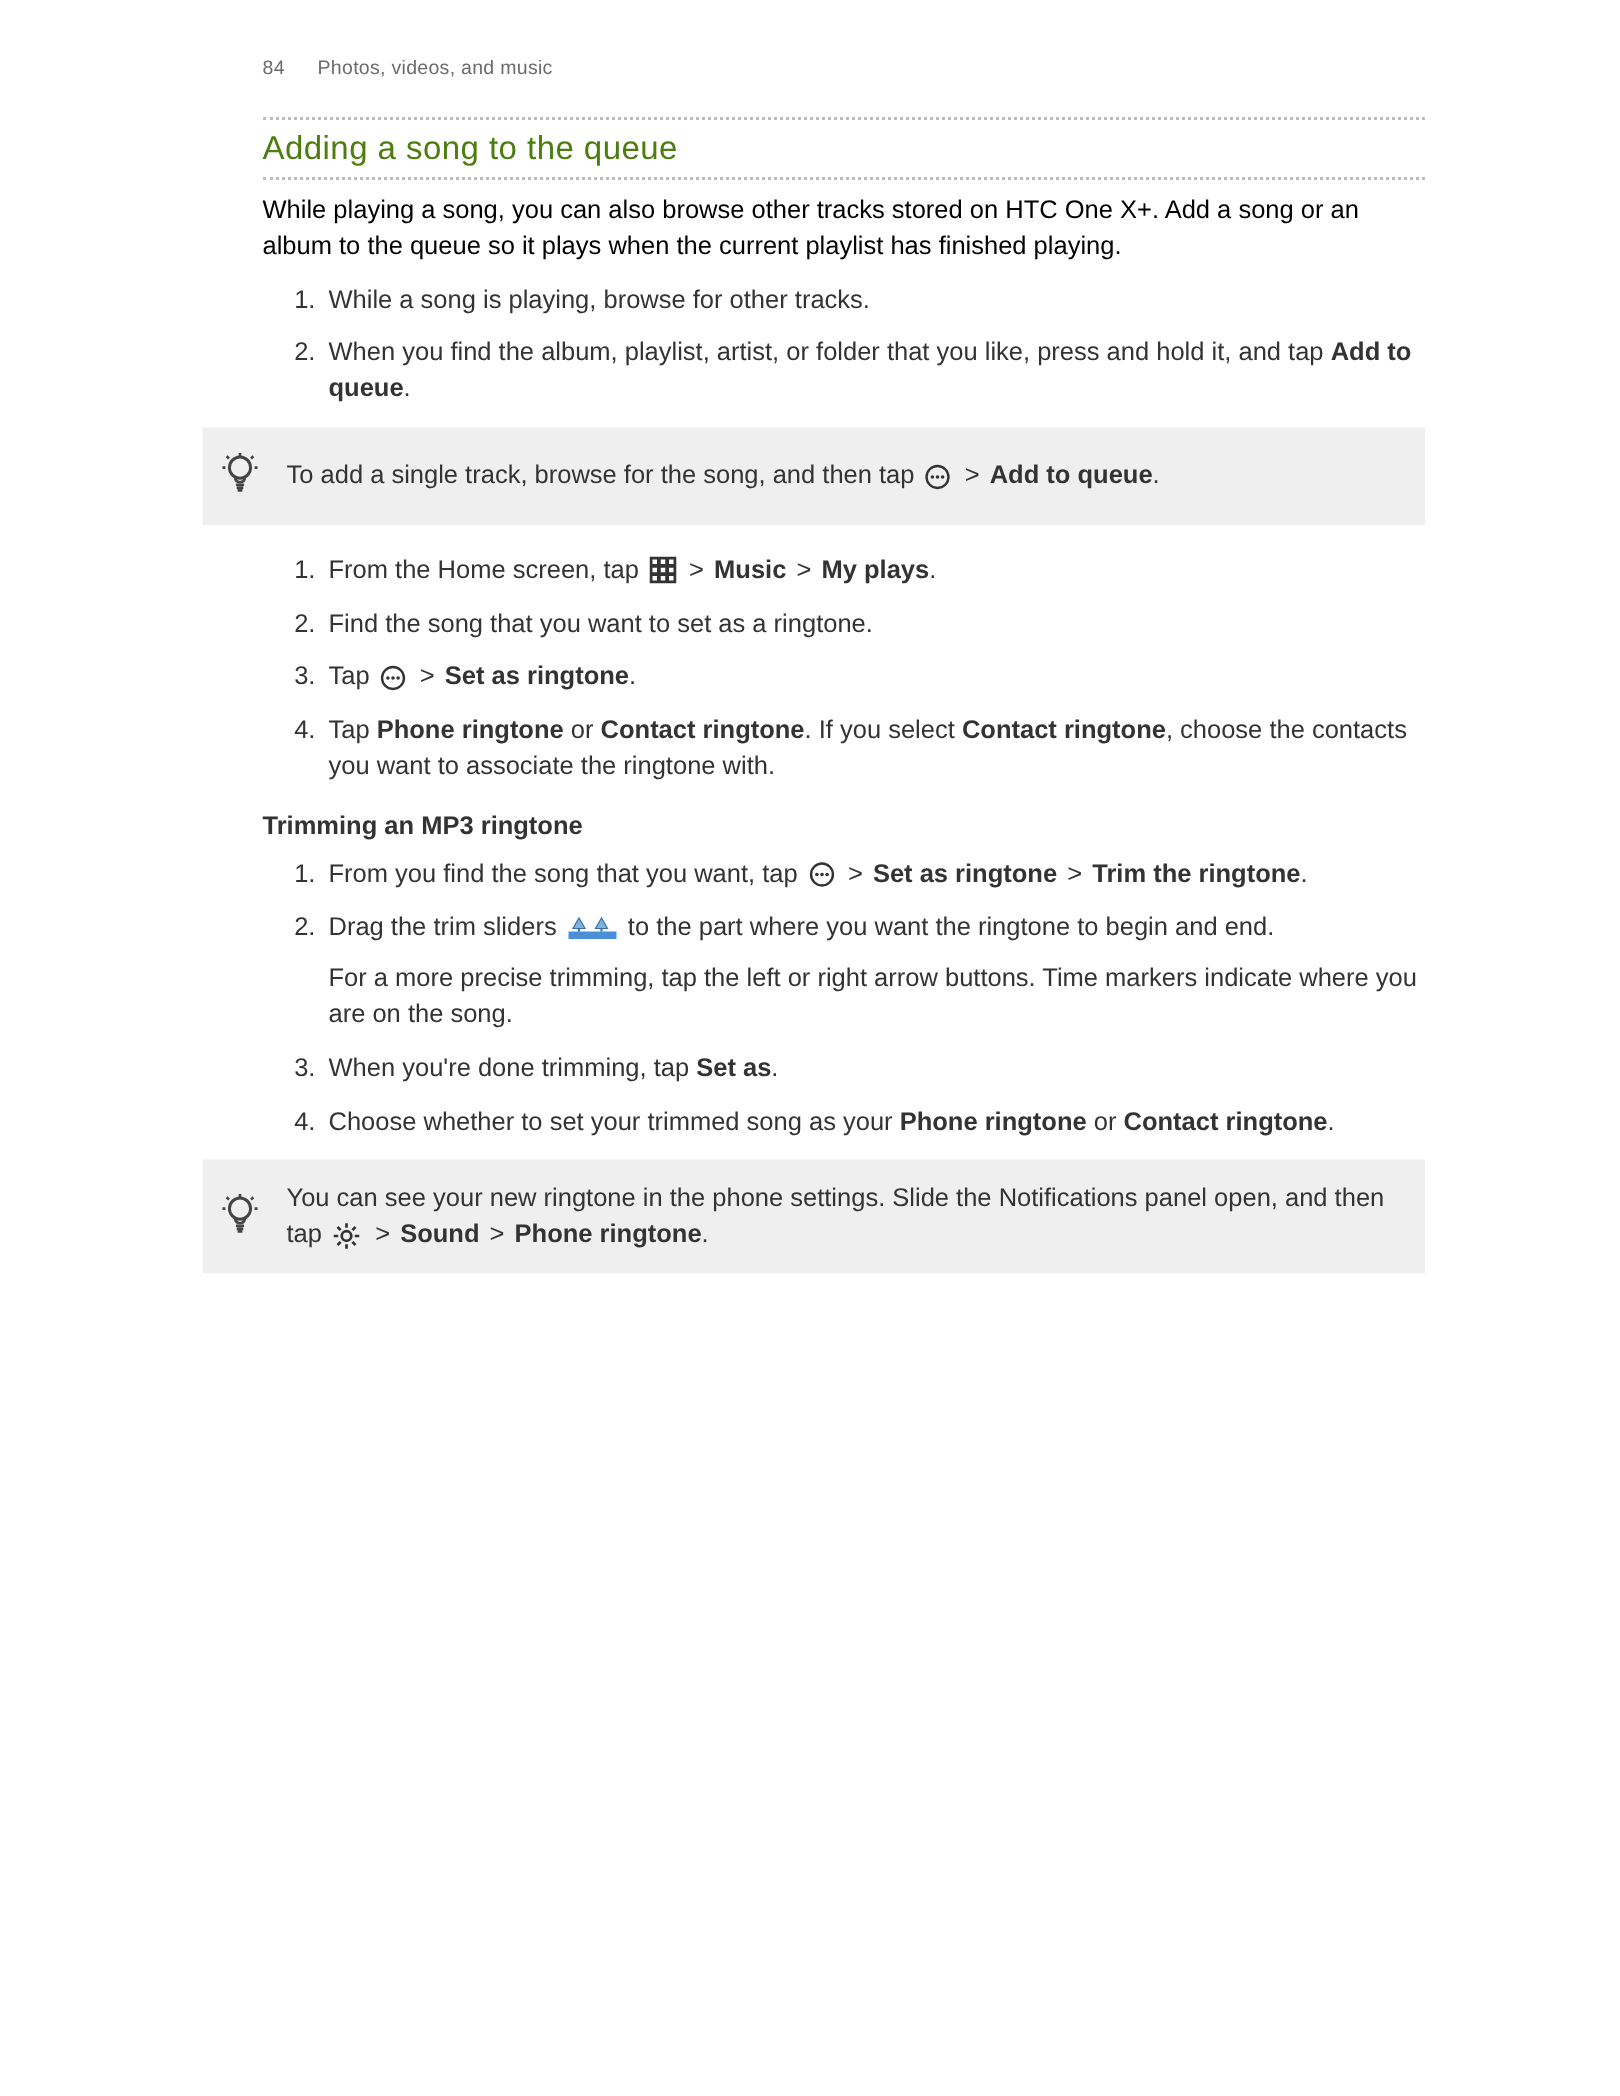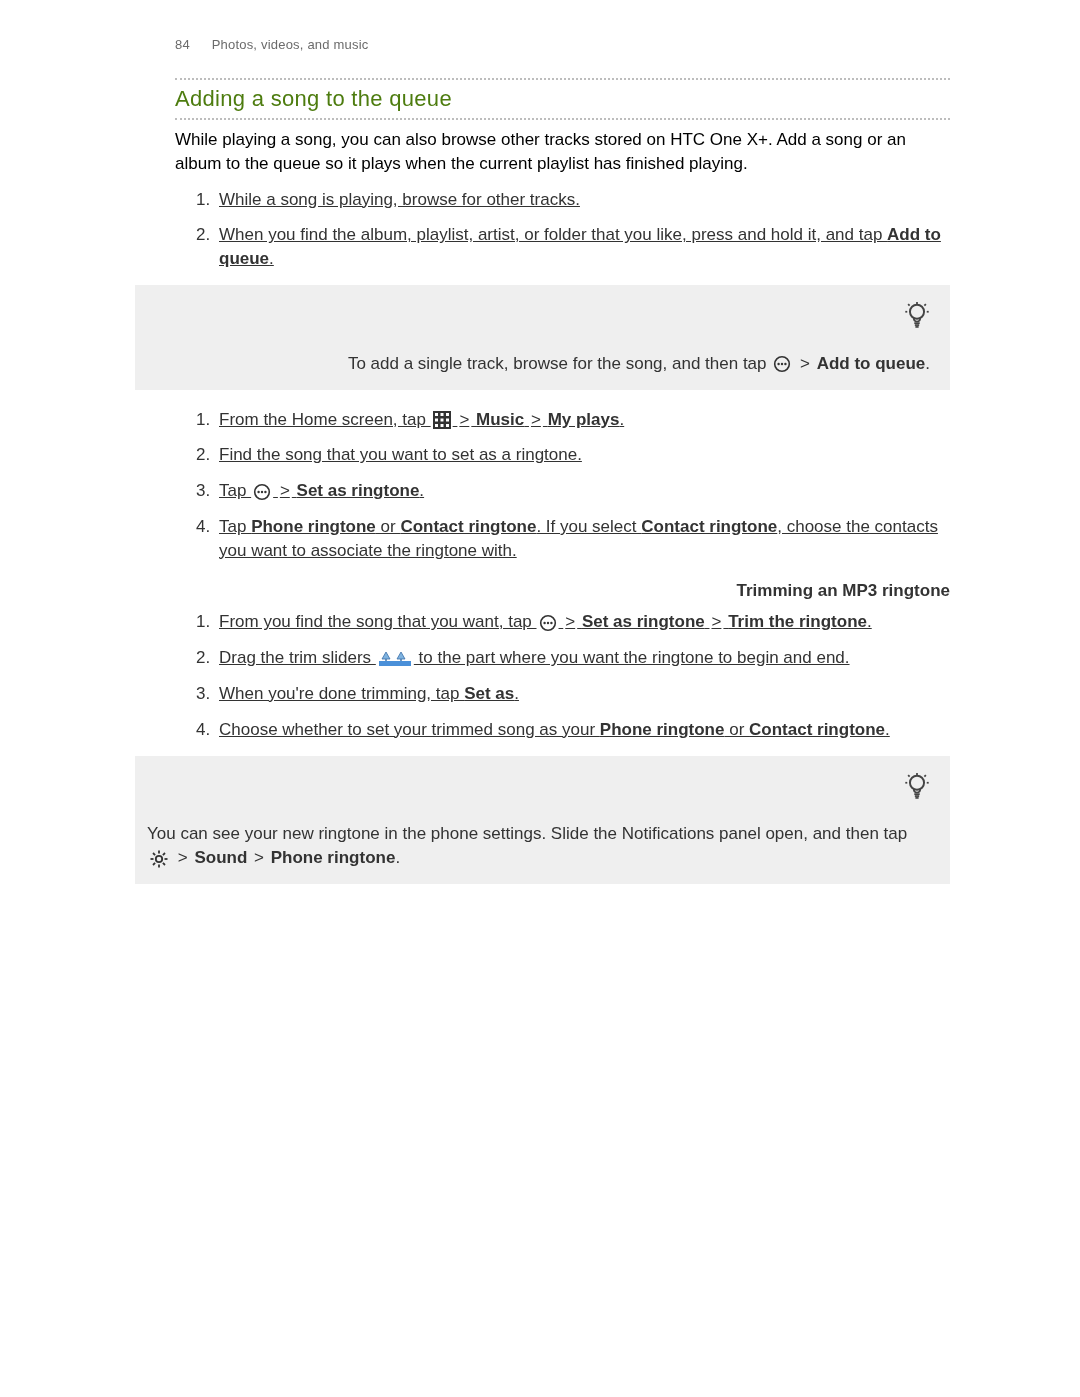--- a/index.html
+++ b/index.html
@@ -47,49 +47,46 @@
     margin: 8px 0 12px 0;
     color: #000000;
   }
   ol.steps {
     margin: 4px 0 14px 0;
     padding-left: 40px;
   }
   ol.steps > li {
     margin: 8px 0 12px 0;
     padding-left: 4px;
-    text-decoration: underline;
   }
   ol.steps > li::marker {
     color: #333;
   }
   .tip-box {
     background: #efefef;
     margin: 10px 0 18px -40px;
     padding: 14px 20px 14px 12px;
     display: flex;
-    align-items: flex-end;
+    align-items: center;
     gap: 16px;
-    flex-direction: column;
   }
   .tip-icon {
     flex: 0 0 28px;
     margin-top: 2px;
     color: #4a4a4a;
   }
   .tip-text {
     flex: 1 1 auto;
     color: #333;
   }
   .subheading {
     font-weight: 600;
     margin: 16px 0 8px 0;
     color: #333;
     font-size: 17px;
-    text-align: right;
   }
   strong.ui {
     font-weight: 600;
     color: #333;
   }
   .inline-icon {
     display: inline-block;
     vertical-align: middle;
     margin: 0 2px;
   }
@@ -239,20 +236,21 @@
           </svg></span>
       <span class="gt">&gt;</span>
       <strong class="ui">Set as ringtone</strong>
       <span class="gt">&gt;</span>
       <strong class="ui">Trim the ringtone</strong><span>.</span>
     </li>
     <li>
       <span>Drag the trim sliders </span><span class="inline-icon"><svg width="34" height="18" viewBox="0 0 32 18">
             <use href="#trim-sliders"></use>
           </svg></span><span> to the part where you want the ringtone to begin and end.</span>
+      <div class="sub-para">For a more precise trimming, tap the left or right arrow buttons. Time markers indicate where you are on the song.</div>
     </li>
     <li>
       <span>When you're done trimming, tap </span><strong class="ui">Set as</strong><span>.</span>
     </li>
     <li>
       <span>Choose whether to set your trimmed song as your </span><strong class="ui">Phone ringtone</strong><span> or </span><strong class="ui">Contact ringtone</strong><span>.</span>
     </li>
   </ol>
 
   <div class="tip-box">

